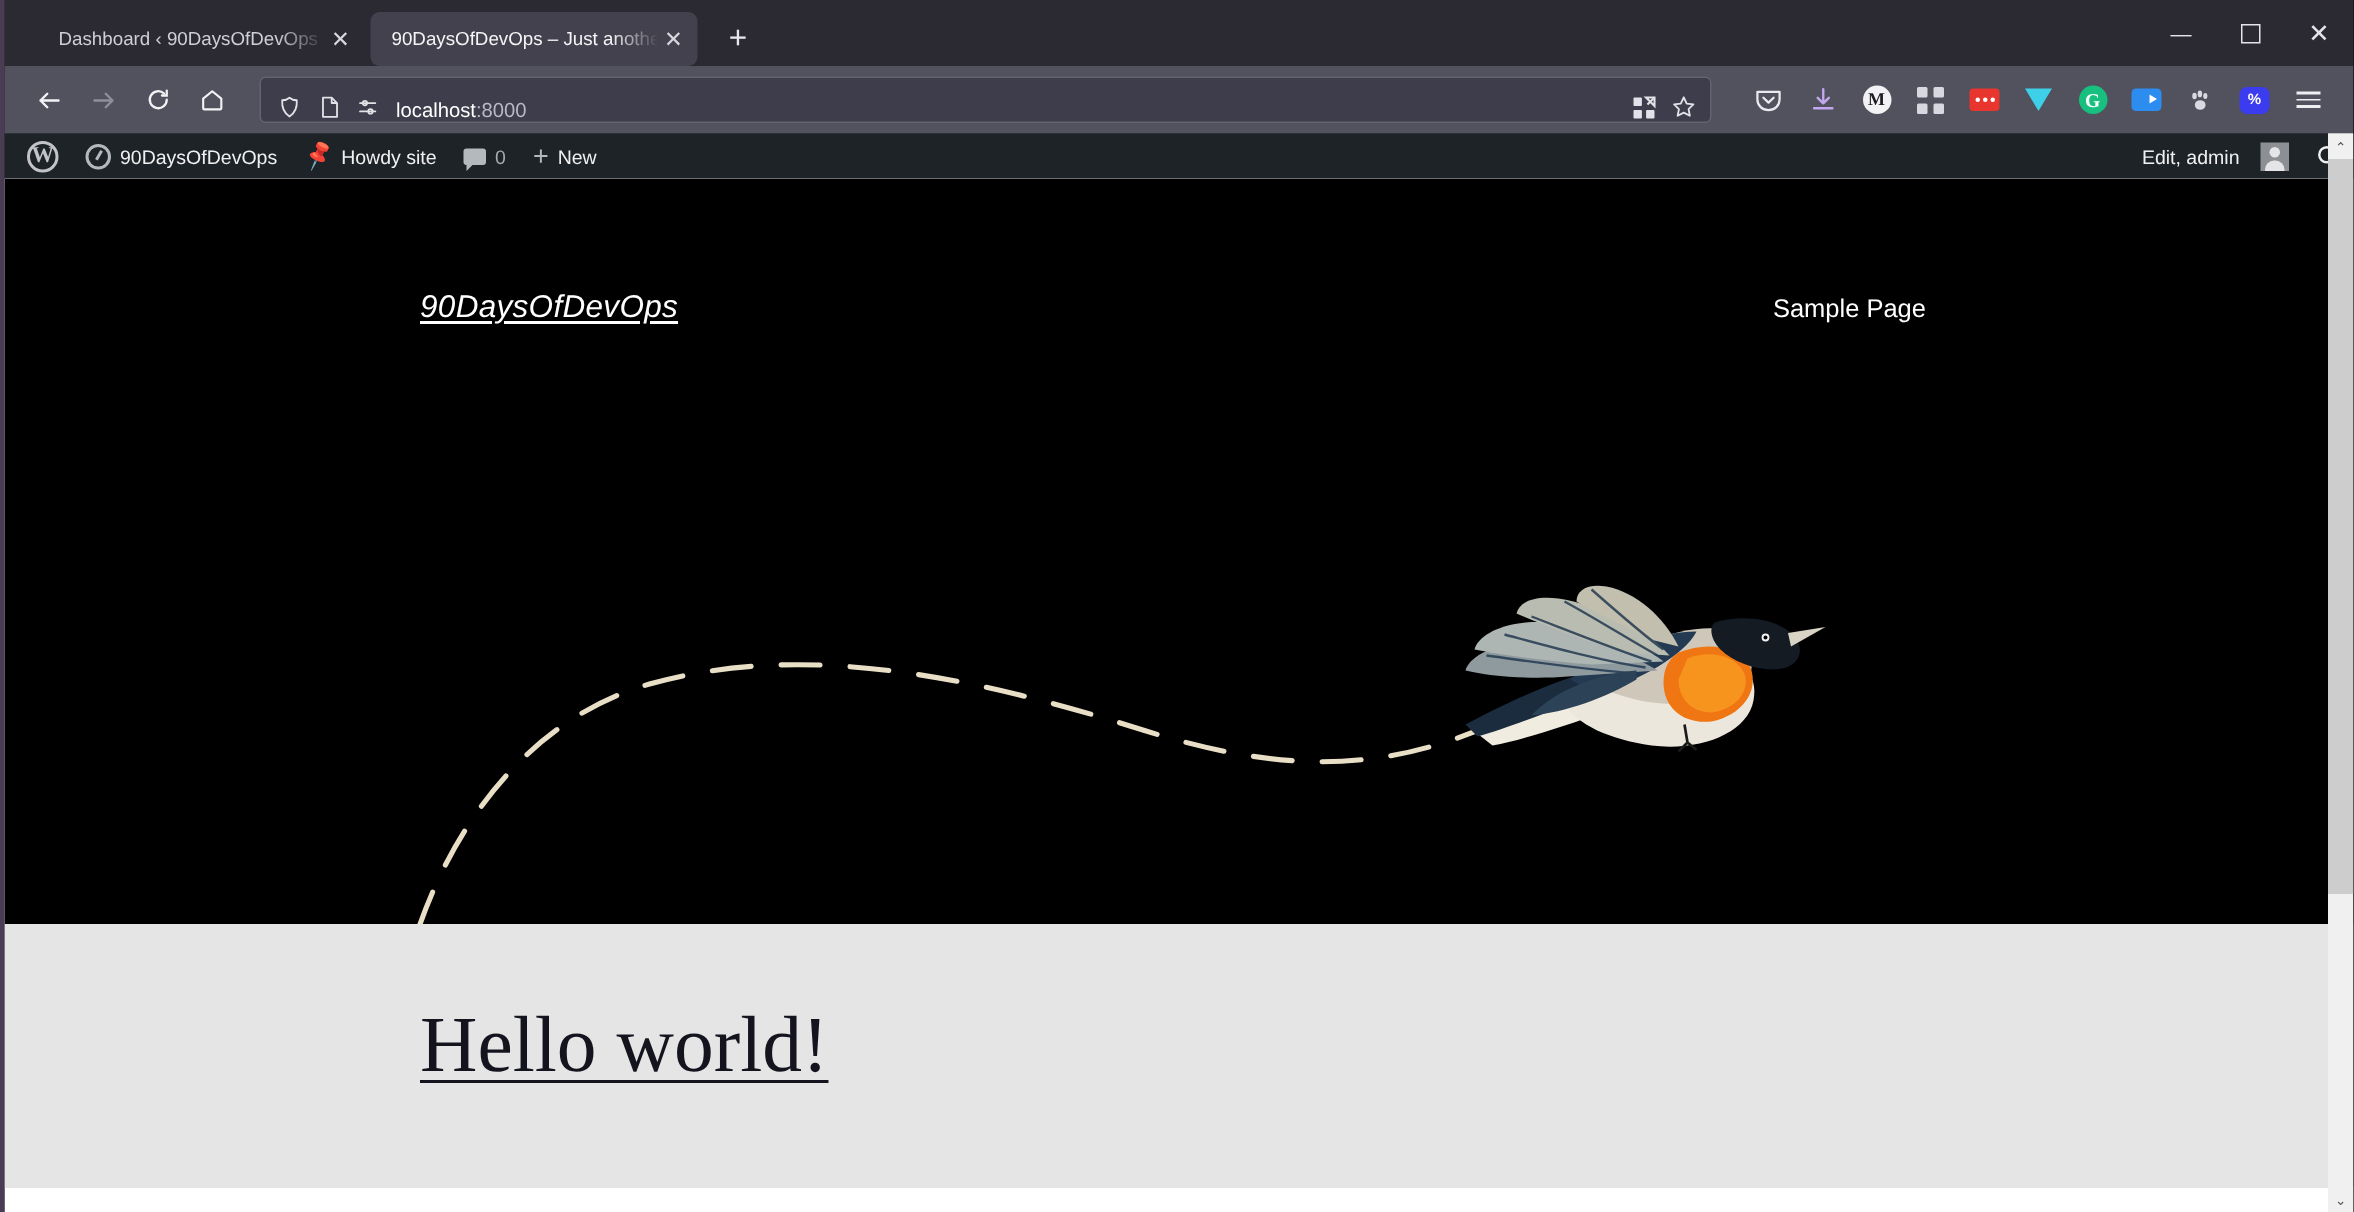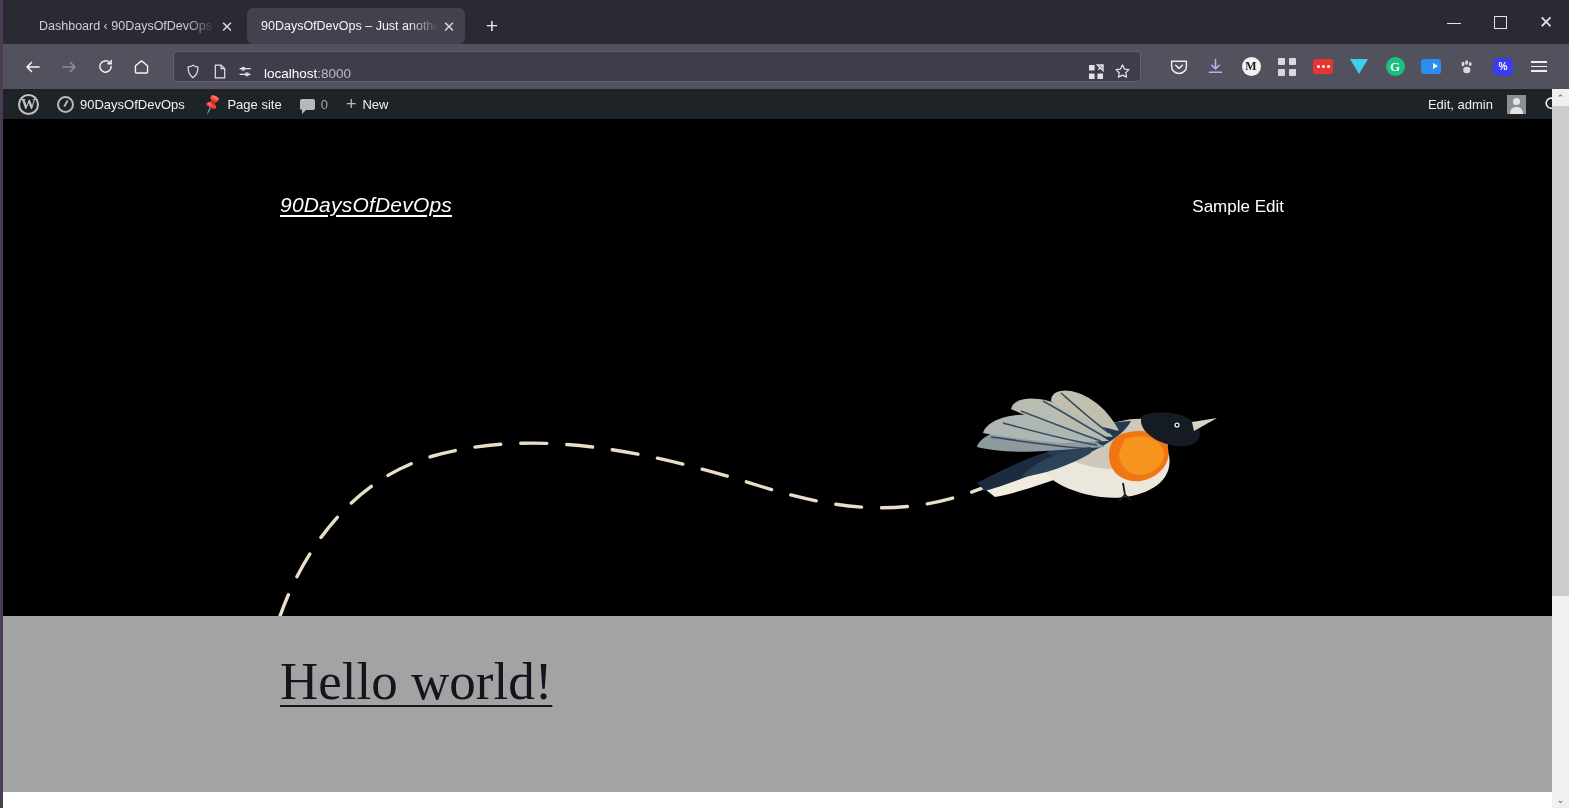--- a/index.html
+++ b/index.html
@@ -292,23 +292,23 @@
 
   .bird-scene {
     position: absolute;
     left: 0; top: 0;
     width: 1566px;
     height: 497px;
     pointer-events: none;
   }
 
   .content {
-    background: #a3a3a3;
+    background: #e5e5e5;
     height: 176px;
-    padding-top: 36px;
+    padding-top: 52px;
   }
   .post-title {
     margin-left: 277px;
     font-family: "Liberation Serif", serif;
     font-size: 53px;
     color: #14141e;
     text-decoration: underline;
     text-underline-offset: 6px;
     text-decoration-thickness: 2px;
     line-height: 1.1;
@@ -498,21 +498,21 @@
   <div class="adminbar">
     <div class="ab-item">
       <span class="wp-logo">W</span>
     </div>
     <div class="ab-item">
       <span class="dash-icon"></span>
       <span>90DaysOfDevOps</span>
     </div>
     <div class="ab-item">
       <span class="pin-icon">📌</span>
-      <span>Page site</span>
+      <span>Howdy site</span>
     </div>
     <div class="ab-item">
       <span class="bubble"></span>
       <span class="ab-count">0</span>
     </div>
     <div class="ab-item">
       <span class="plus-icon">+</span>
       <span>New</span>
     </div>
 
@@ -574,21 +574,21 @@
           <circle cx="204" cy="34" r="2.6" fill="#f2f2f2"></circle>
           <circle cx="204" cy="34" r="1.3" fill="#000"></circle>
 
           <path d="M 150 92 L 152 104 M 152 104 L 146 110 M 152 104 L 158 109" stroke="#1a1a1a" stroke-width="1.8" fill="none"></path>
         </g>
       </svg>
 
       <div class="site-header">
         <a class="site-title">90DaysOfDevOps</a>
         <nav class="site-nav">
-          <a class="nav-link">Sample Edit</a>
+          <a class="nav-link">Sample Page</a>
         </nav>
       </div>
     </div>
 
     <div class="content">
       <a class="post-title">Hello world!</a>
     </div>
   </div>
 
   <div class="scrollbar">

